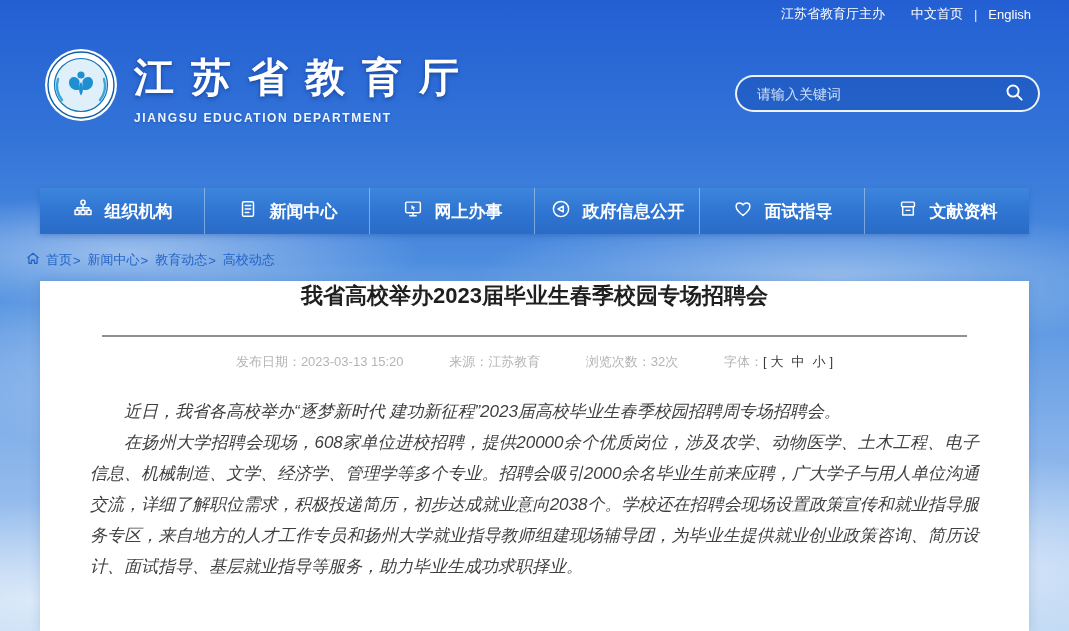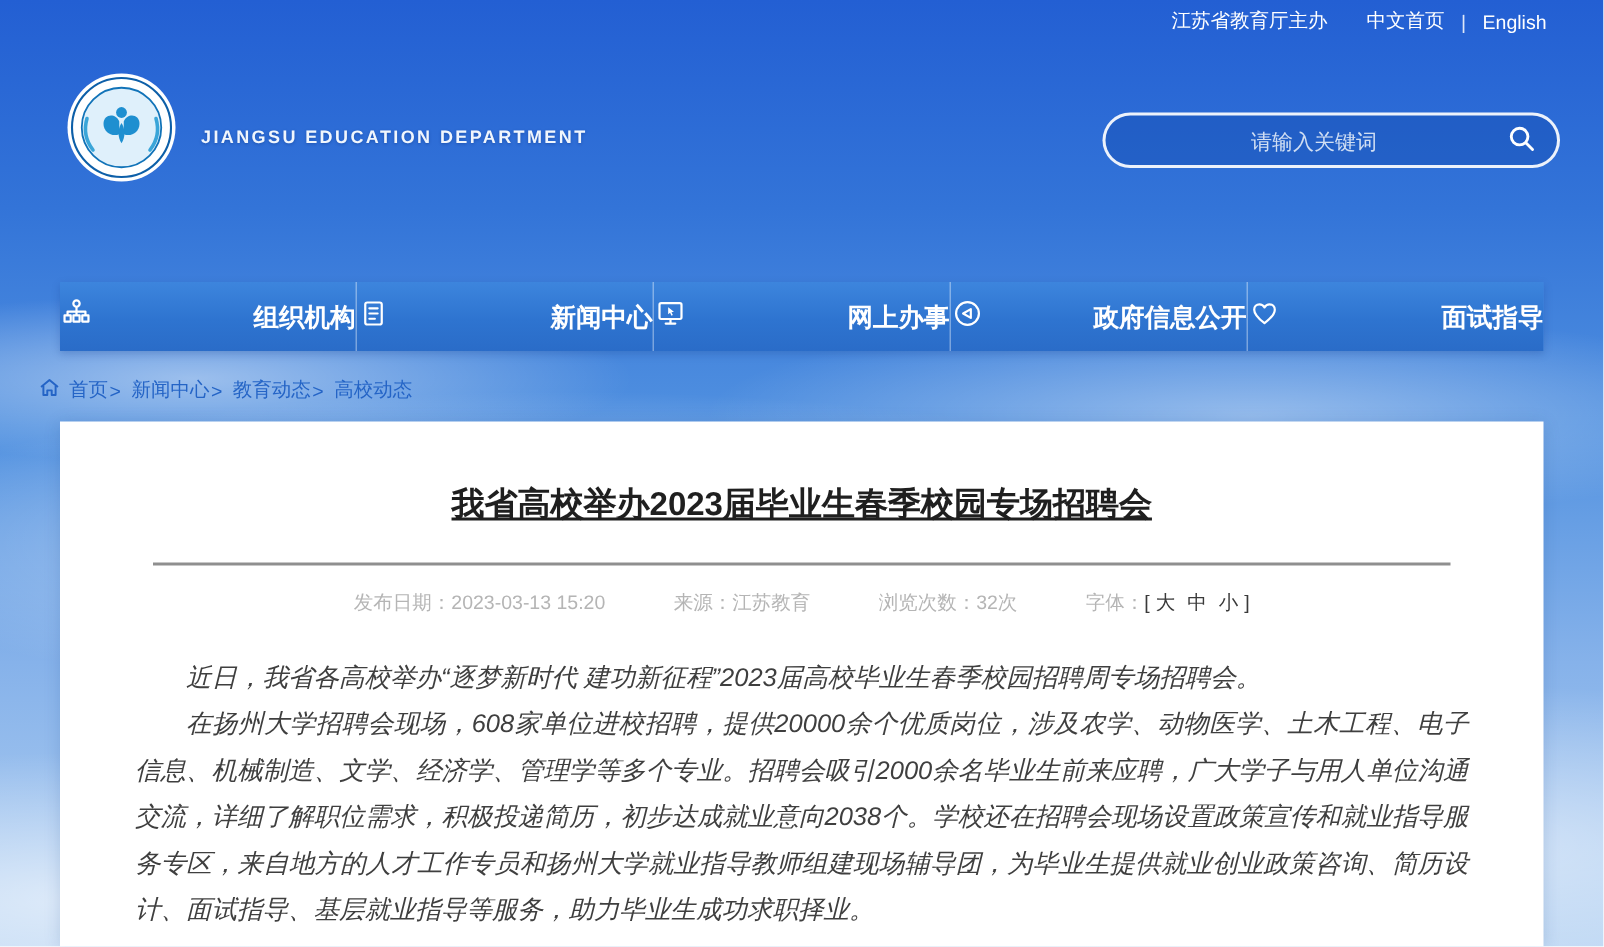--- a/index.html
+++ b/index.html
@@ -30,44 +30,44 @@
   .site-name { font-size:40px; font-weight:bold; color:#fff; letter-spacing:17px; white-space:nowrap;
                text-shadow: 0 2px 4px rgba(10,50,130,.5), 0 0 2px rgba(20,70,160,.6); }
   .site-name-en { margin-top:6px; font-size:12px; font-weight:bold; color:#f0f6fd; letter-spacing:1.6px;
                text-shadow: 0 1px 2px rgba(10,50,130,.45); }
 
   
   .search { position:absolute; left:735px; top:75px; width:305px; height:37px;
             border:2px solid rgba(255,255,255,.92); border-radius:19px;
             background: rgba(18,76,176,.42); display:flex; align-items:center; }
   .search input { flex:1; height:100%; background:transparent; border:none; outline:none;
-                  padding:0 8px 0 20px; color:#fff; font-size:14px; font-family:inherit;text-align:center; }
+                  padding:0 8px 0 20px; color:#fff; font-size:14px; font-family:inherit; }
   .search input::placeholder { color:#dbe6f6; opacity:.95; }
   .search-btn { background:transparent; border:none; padding:0 12px 0 0; cursor:pointer; display:flex; align-items:center; }
 
   
   .nav { position:absolute; left:40px; top:188px; width:989px; height:46px; display:flex;
          background: linear-gradient(180deg, #3d85dd 0%, #2e74d0 55%, #2a6cc8 100%);
          box-shadow: 0 2px 5px rgba(20,60,140,.25); }
-  .nav-item { flex:1; display:flex; align-items:center; justify-content:space-between; gap:11px;
+  .nav-item { flex:1; display:flex; align-items:center; justify-content:center; gap:11px;
               color:#fff; font-size:17px; font-weight:bold; cursor:pointer;
               border-right:1px solid rgba(255,255,255,.38); }
   .nav-item:last-child { border-right:none; }
 
   
   .breadcrumb { position:absolute; left:26px; top:251px; display:flex; align-items:center;
                 color:#2464c6; font-size:13px; }
   .breadcrumb svg { margin-right:6px; }
   .crumb { color:#2464c6; text-decoration:none; cursor:pointer; }
   .crumb-sep { margin:0 7px 0 1px; }
 
   
   .card { position:absolute; left:40px; top:281px; width:989px; height:350px; background:#fff;
           box-shadow: 0 1px 10px rgba(30,70,140,.18); }
-  .article-title { margin:0; padding-top:40px; text-align:center; font-size:22px; font-weight:bold; color:#1f1f1f;text-decoration:underline; }
+  .article-title { margin:0; text-align:center; font-size:22px; font-weight:bold; color:#1f1f1f; }
   .divider { margin:24px 62px 0; border:none; border-top:2px solid #8f8f8f; height:0; }
   .meta { margin-top:16px; text-align:center; color:#b5b5b5; font-size:13px; }
   .meta-seg { display:inline-block; margin:0 21px; }
   .meta-dark { color:#3a3a3a; }
   .font-size-link { color:#3a3a3a; text-decoration:none; cursor:pointer; margin:0 4px; }
   .article-body { margin:25px 50px 0; font-size:17px; line-height:31px; color:#3f3f3f; text-align:justify;font-style:italic; }
   .article-body p { margin:0; text-indent:2em; }
 </style>
 </head>
 <body>
@@ -89,20 +89,21 @@
         <circle cx="0" cy="0" r="26.5" fill="#dff0fb" stroke="#1173b8" stroke-width="1.2"></circle>
         <path d="M-19 15 A 23.5 23.5 0 0 1 -23 -6" fill="none" stroke="#3aa5d8" stroke-width="2.4" stroke-linecap="round"></path>
         <path d="M19 15 A 23.5 23.5 0 0 0 23 -6" fill="none" stroke="#3aa5d8" stroke-width="2.4" stroke-linecap="round"></path>
         <circle cx="0" cy="-10" r="3.6" fill="#1e8fd0"></circle>
         <path d="M-1.5,-4 C-4,-10 -12,-9 -12,-2.5 C-12,3 -6.5,6.5 -1.5,4.5 Z" fill="#1e8fd0"></path>
         <path d="M1.5,-4 C4,-10 12,-9 12,-2.5 C12,3 6.5,6.5 1.5,4.5 Z" fill="#1e8fd0"></path>
         <path d="M0,-3 C-2.6,0.5 -2.6,7 0,10.5 C2.6,7 2.6,0.5 0,-3 Z" fill="#1e8fd0"></path>
       </svg>
     </span>
     <div class="brand-text">
+      <div class="site-name">江苏省教育厅</div>
       <div class="site-name-en">JIANGSU EDUCATION DEPARTMENT</div>
     </div>
   </div>
 
   <div class="search">
     <input type="text" placeholder="请输入关键词" style="">
     <button class="search-btn">
       <span>
         <svg width="23" height="23" viewBox="0 0 24 24" fill="none" stroke="#ffffff" stroke-width="2" stroke-linecap="round">
           <circle cx="10.5" cy="10.5" r="5.8"></circle>
@@ -153,20 +154,30 @@
       </span>
       <span>政府信息公开</span>
     </div>
     <div class="nav-item">
       <span>
         <svg width="22" height="22" viewBox="0 0 24 24" fill="none" stroke="#fff" stroke-width="1.6" stroke-linejoin="round">          
             <path d="M12 19 C6.2 14.6 4.5 11.6 4.5 9.2 C4.5 7 6.2 5.4 8.3 5.4 C9.8 5.4 11.2 6.2 12 7.6 C12.8 6.2 14.2 5.4 15.7 5.4 C17.8 5.4 19.5 7 19.5 9.2 C19.5 11.6 17.8 14.6 12 19 Z"></path>
         </svg>
       </span>
       <span>面试指导</span>
+    </div>
+    <div class="nav-item">
+      <span>
+        <svg width="22" height="22" viewBox="0 0 24 24" fill="none" stroke="#fff" stroke-width="1.6" stroke-linecap="round" stroke-linejoin="round">
+          <rect x="5" y="4.5" width="14" height="5" rx="1"></rect>
+          <path d="M6.2 9.5 V18.5 H17.8 V9.5"></path>
+          <path d="M10 13.5 H14"></path>
+        </svg>
+      </span>
+      <span>文献资料</span>
     </div>
   </div>
 
   <div class="breadcrumb">
     <span>
       <svg width="14" height="13" viewBox="0 0 16 15" fill="none" stroke="#2464c6" stroke-width="1.5" stroke-linejoin="round">
         <path d="M1.5 7 L8 1.5 L14.5 7"></path>
         <path d="M3.3 6 V13 H6.3 V9.5 H9.7 V13 H12.7 V6"></path>
       </svg>
     </span>

